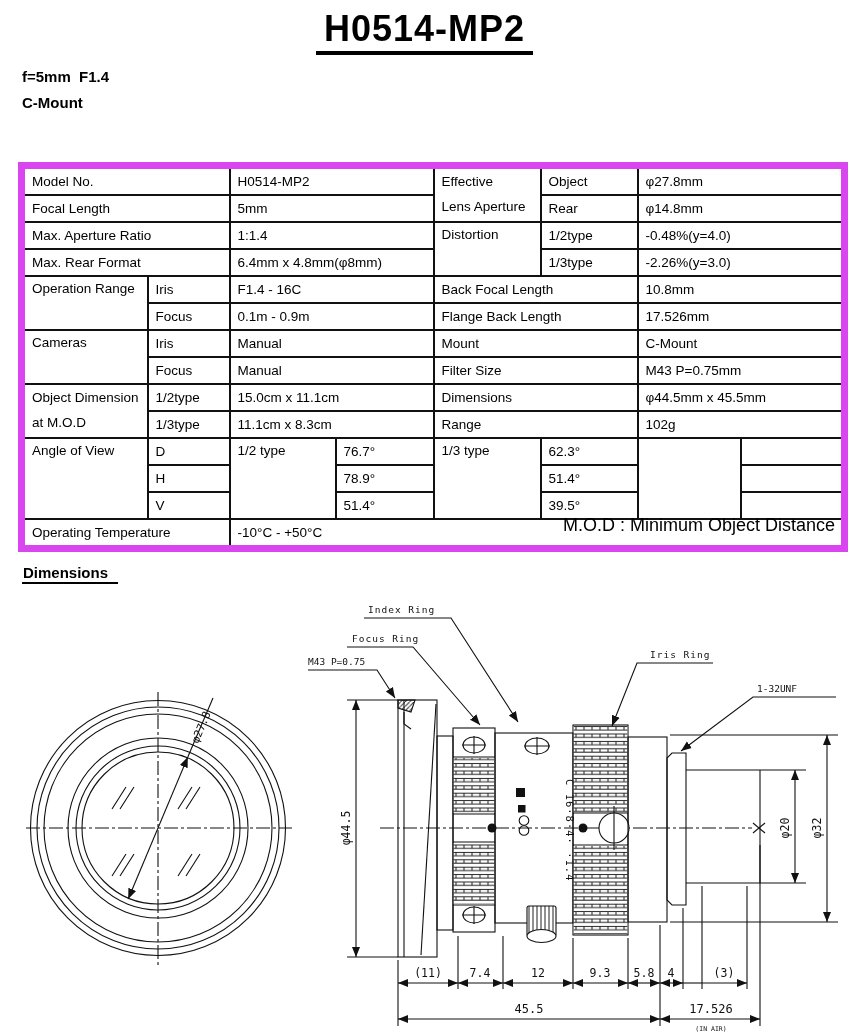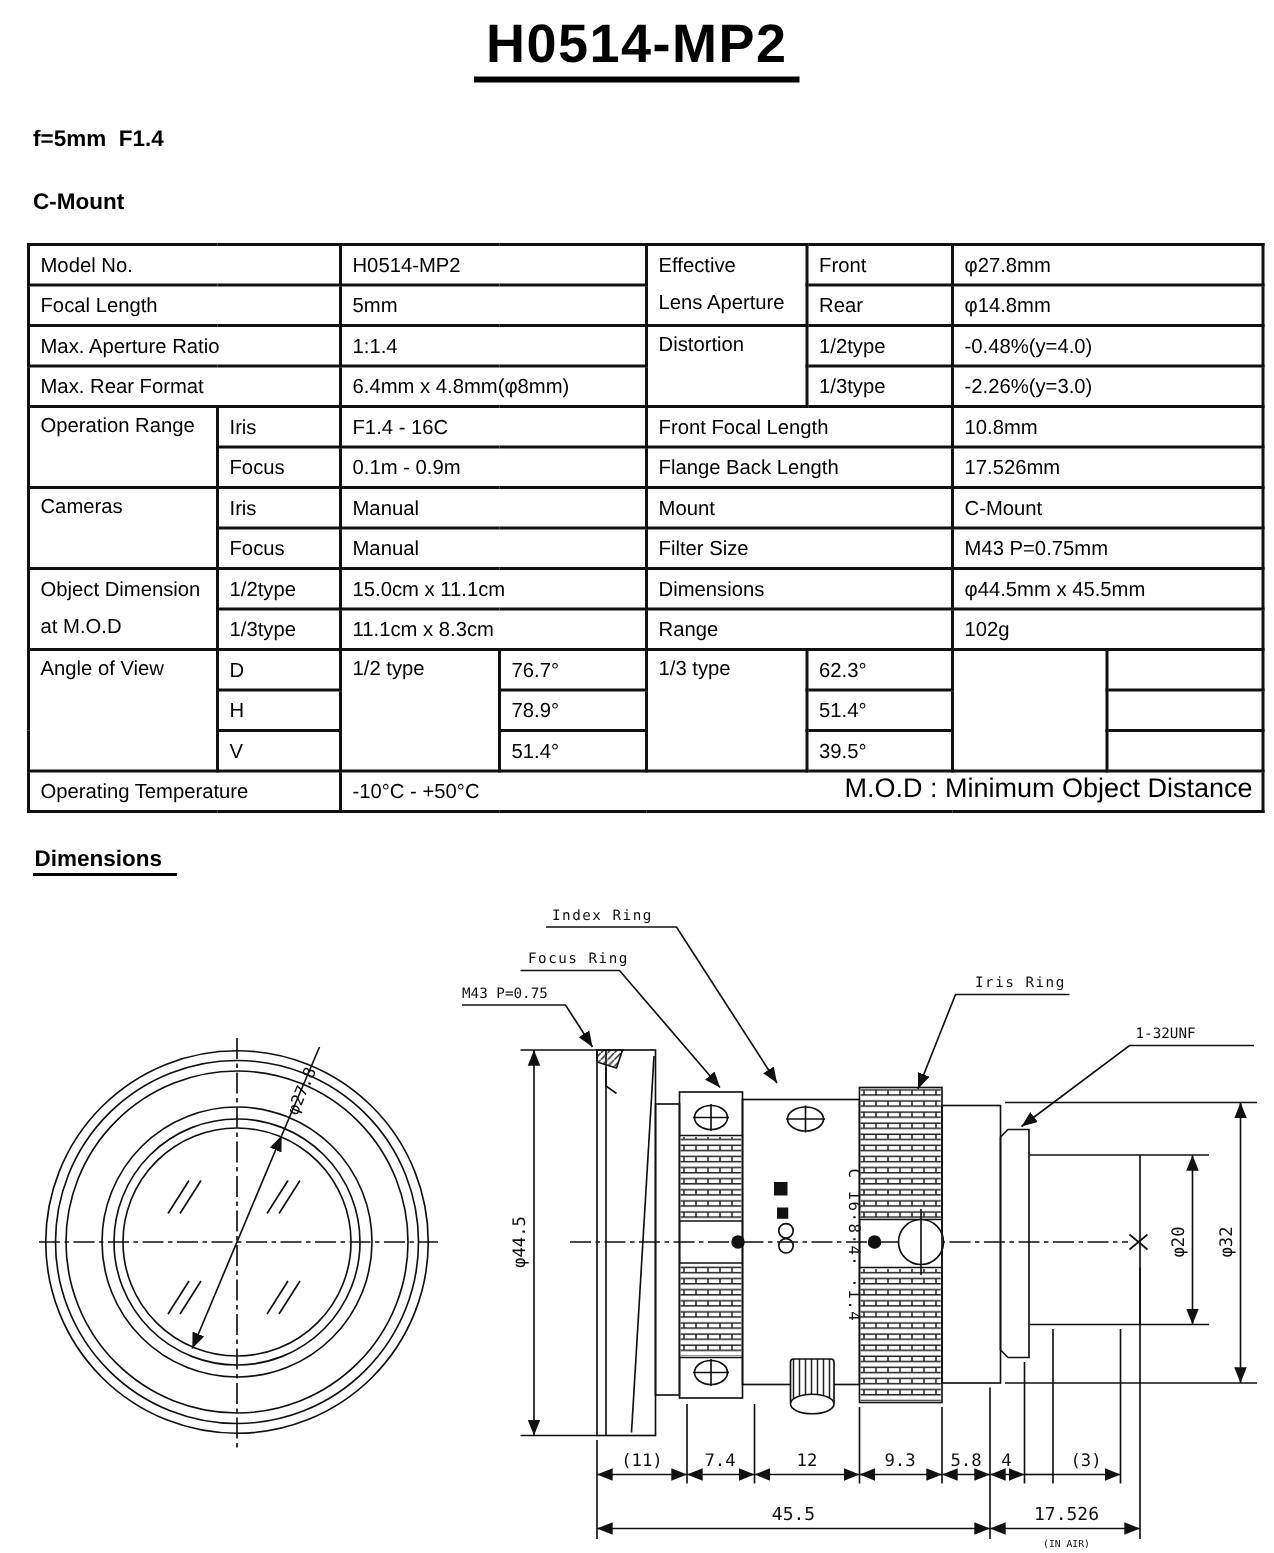--- a/index.html
+++ b/index.html
@@ -7,25 +7,25 @@
     width:849px; height:1035px; background:#fff; color:#000;
     font-family:"Liberation Sans", sans-serif; position:relative; overflow:hidden;
   }
   .title-wrap { position:absolute; top:8px; left:0; width:849px; text-align:center; }
   .title-wrap .ttl {
     display:inline-block; font-size:36px; font-weight:bold; letter-spacing:1px;
     border-bottom:4px solid #000; padding:0 8px 1px 8px;
     font-family:"Liberation Sans", sans-serif;
   }
   .subtitles { position:absolute; left:22px; top:64px; font-size:15px; font-weight:bold; }
-  .subtitles div { line-height:26px; white-space:pre;margin-top:16px; }
+  .subtitles div { line-height:26px; white-space:pre; }
 
   table.spec {
     position:absolute; left:18px; top:162px; width:823px;
-    border-collapse:collapse; table-layout:fixed; border:1px solid #d946ef;
+    border-collapse:collapse; table-layout:fixed; border:7px solid #d946ef;
   }
   table.spec td {
     border:2px solid #111; height:25px; font-size:13.5px; padding:0 2px 0 7px;
     white-space:nowrap; overflow:hidden; vertical-align:middle;
   }
   table.spec td.vt { vertical-align:top; line-height:24px; }
   table.spec td.bt1 { border-top-width:1px; }
   table.spec td .ln { display:block; line-height:25px; }
 
   .mod-note { position:absolute; top:515px; right:14px; font-size:18px; }
@@ -60,21 +60,21 @@
       <col style="width:104px">
   </colgroup>
   <tbody>
       <tr>
     <td colspan="2">Model No.</td>
     <td colspan="2">H0514-MP2</td>
     <td rowspan="2" class="vt">
       <span class="ln">Effective</span>
       <span class="ln">Lens Aperture</span>
     </td>
-    <td>Front</td>
+    <td>Object</td>
     <td colspan="2">φ27.8mm</td>
   </tr>
   <tr>
     <td colspan="2">Focal Length</td>
     <td colspan="2">5mm</td>
     <td class="bt1">Rear</td>
     <td colspan="2" class="bt1">φ14.8mm</td>
   </tr>
   <tr>
     <td colspan="2">Max. Aperture Ratio</td>
@@ -86,21 +86,21 @@
   <tr>
     <td colspan="2">Max. Rear Format</td>
     <td colspan="2">6.4mm x 4.8mm(φ8mm)</td>
     <td class="bt1">1/3type</td>
     <td colspan="2" class="bt1">-2.26%(y=3.0)</td>
   </tr>
   <tr>
     <td rowspan="2" class="vt">Operation Range</td>
     <td>Iris</td>
     <td colspan="2">F1.4 - 16C</td>
-    <td colspan="2">Front Focal Length</td>
+    <td colspan="2">Back Focal Length</td>
     <td colspan="2">10.8mm</td>
   </tr>
   <tr>
     <td class="bt1">Focus</td>
     <td colspan="2" class="bt1">0.1m - 0.9m</td>
     <td colspan="2">Flange Back Length</td>
     <td colspan="2">17.526mm</td>
   </tr>
   <tr>
     <td rowspan="2" class="vt">Cameras</td>

